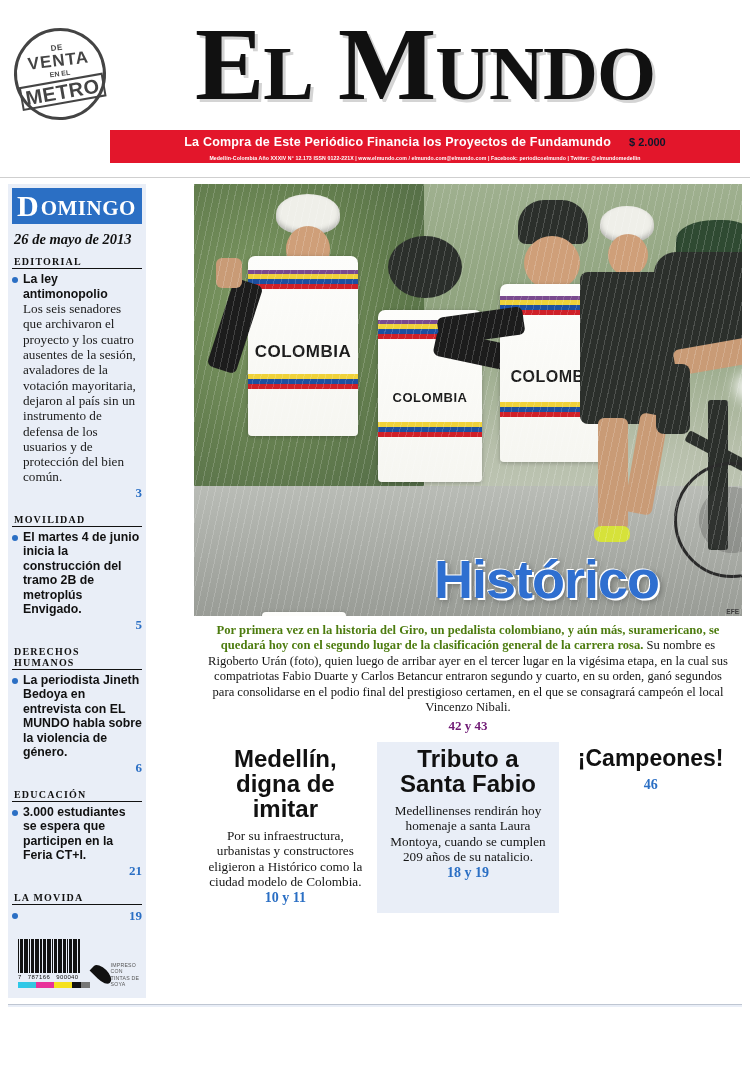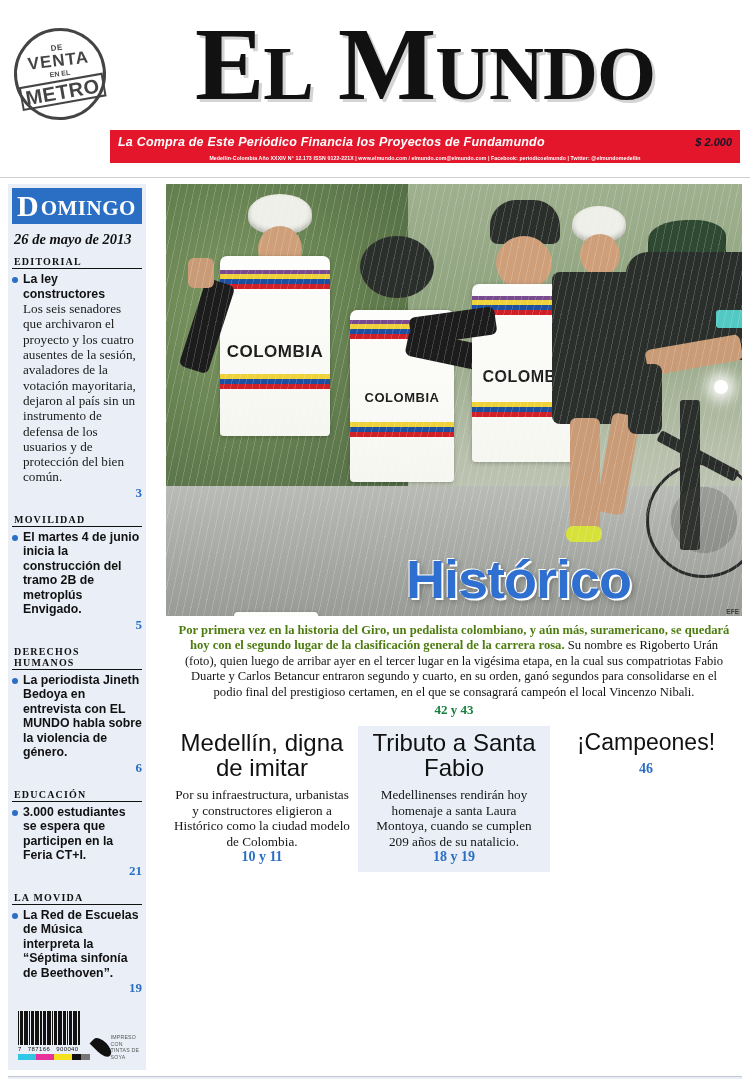--- a/index.html
+++ b/index.html
@@ -63,23 +63,22 @@
     letter-spacing: -1px;
     color: #111;
     text-shadow: 3px 3px 0 #d4d4d4;
     white-space: nowrap;
   }
   .nameplate .title .sc { font-size: 76px; }
   .redbar {
     position: absolute; left: 110px; right: 10px; top: 130px;
     background: #e3162b;
     height: 22px;
-    display: flex; align-items: center; justify-content: space-between;
+    display: flex; align-items: center; justify-content: center;
     padding: 12px 8px;
-    font-style: italic;
   }
   .redbar .slogan {
     color: #fff; font-family: "Liberation Sans", sans-serif;
     font-weight: bold; font-size: 12.5px;
     letter-spacing: .2px; white-space: nowrap;
   }
   .redbar .price {
     color: #0f172a; font-family: "Liberation Sans", sans-serif;
     font-weight: bold; font-size: 11px; margin-left: 18px;
     white-space: nowrap;
@@ -91,21 +90,21 @@
   }
   .redbar2 .imprint {
     color: #fff; font-family: "Liberation Sans", sans-serif;
     font-weight: bold; font-size: 5.2px; letter-spacing: .1px;
     white-space: nowrap; transform: scaleY(1.15);
   }
 
   
   .content { display: flex; padding: 6px 8px 0 8px; }
   .sidebar { width: 138px; flex: 0 0 138px; }
-  .mainarea { flex: 1; padding-left: 20px; }
+  .mainarea { flex: 1; padding-left: 20px; margin-left: 28px; }
 
   
   .domingo-wrap { background:#e9eef7; padding: 4px 4px 6px 4px; }
   .domingo {
     display: inline-flex; align-items: stretch;
     background: #2b6fc4; color: #fff;
     padding: 0;
   }
   .domingo .dcap {
     font-family: "Liberation Serif", serif; font-weight: bold;
@@ -233,30 +232,30 @@
   }
 
   
   .caption {
     text-align: center; padding: 7px 10px 2px 10px;
     font-family:"Liberation Serif", serif;
     font-size: 12.6px; line-height: 1.23; color:#141414;
   }
   .caption .lead { font-weight: bold; color:#4d7c0f; }
   .caption .pgs {
-    display:block; font-weight:bold; color:#15803d; font-size:13px;
+    display:block; font-weight:bold; color:#701a75; font-size:13px;
     margin-top: 2px;
   }
 
   
   .stories { display:flex; margin-top: 6px; }
   .story { flex:1; padding: 5px 8px 7px 8px; text-align:center; }
   .story.shaded { background:#e9eef7; }
   .story h2 {
-    font-family:"Liberation Sans", sans-serif; font-weight:normal;
+    font-family:"Liberation Sans", sans-serif; font-weight:bold;
     font-size: 24px; line-height: 1.04; color:#111; margin-bottom: 6px;
   }
   .story.c3 h2 { font-size: 23px; }
   .story p {
     font-family:"Liberation Serif", serif;
     font-size: 13.2px; line-height: 1.17; color:#151515;
   }
   .story .pgs { font-weight:bold; color:#2b6fc4; font-size:14px; }
 
   
@@ -296,21 +295,21 @@
           <span class="dcap">D</span>
           <span class="drest">OMINGO</span>
         </div>
         <div class="sidebar-date">26 de mayo de 2013</div>
 
         
         <div>
           <div class="sec">Editorial</div>
           <div class="brief">
             <span class="bullet"></span>
-            <div class="brief-lead">La ley constructores</div>
+            <div class="brief-lead">La ley antimonopolio</div>
             <div class="brief-body">Los seis senadores que archivaron el proyecto y los cuatro ausentes de la sesión, avaladores de la votación mayoritaria, dejaron al país sin un instrumento de defensa de los usuarios y de protección del bien común.</div>
             <span class="pg">3</span>
           </div>
         </div>
 
         
         <div>
           <div class="sec">Movilidad</div>
           <div class="brief">
             <span class="bullet"></span>
@@ -337,21 +336,20 @@
             <div class="brief-lead">3.000 estudiantes se espera que participen en la Feria CT+I.</div>
             <span class="pg">21</span>
           </div>
         </div>
 
         
         <div>
           <div class="sec">La Movida</div>
           <div class="brief">
             <span class="bullet"></span>
-            <div class="brief-lead">La Red de Escuelas de Música interpreta la “Séptima sinfonía de Beethoven”.</div>
             <span class="pg">19</span>
           </div>
         </div>
 
         
         <div class="barcode-box">
           <div>
             <div class="bc-lines">
               <i style="width:1px"></i>
                 <i style="width:2px"></i>

